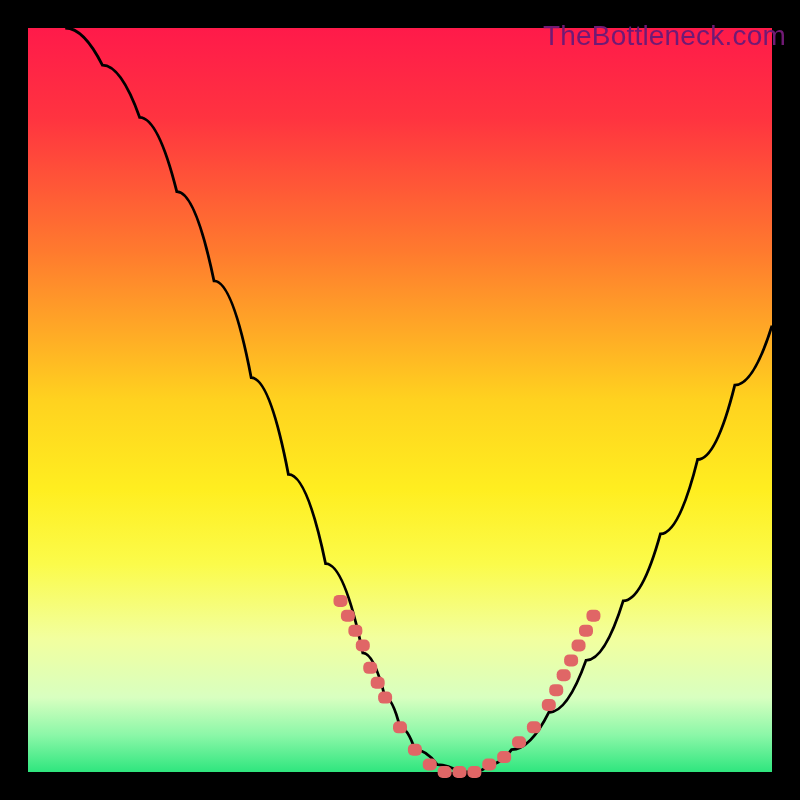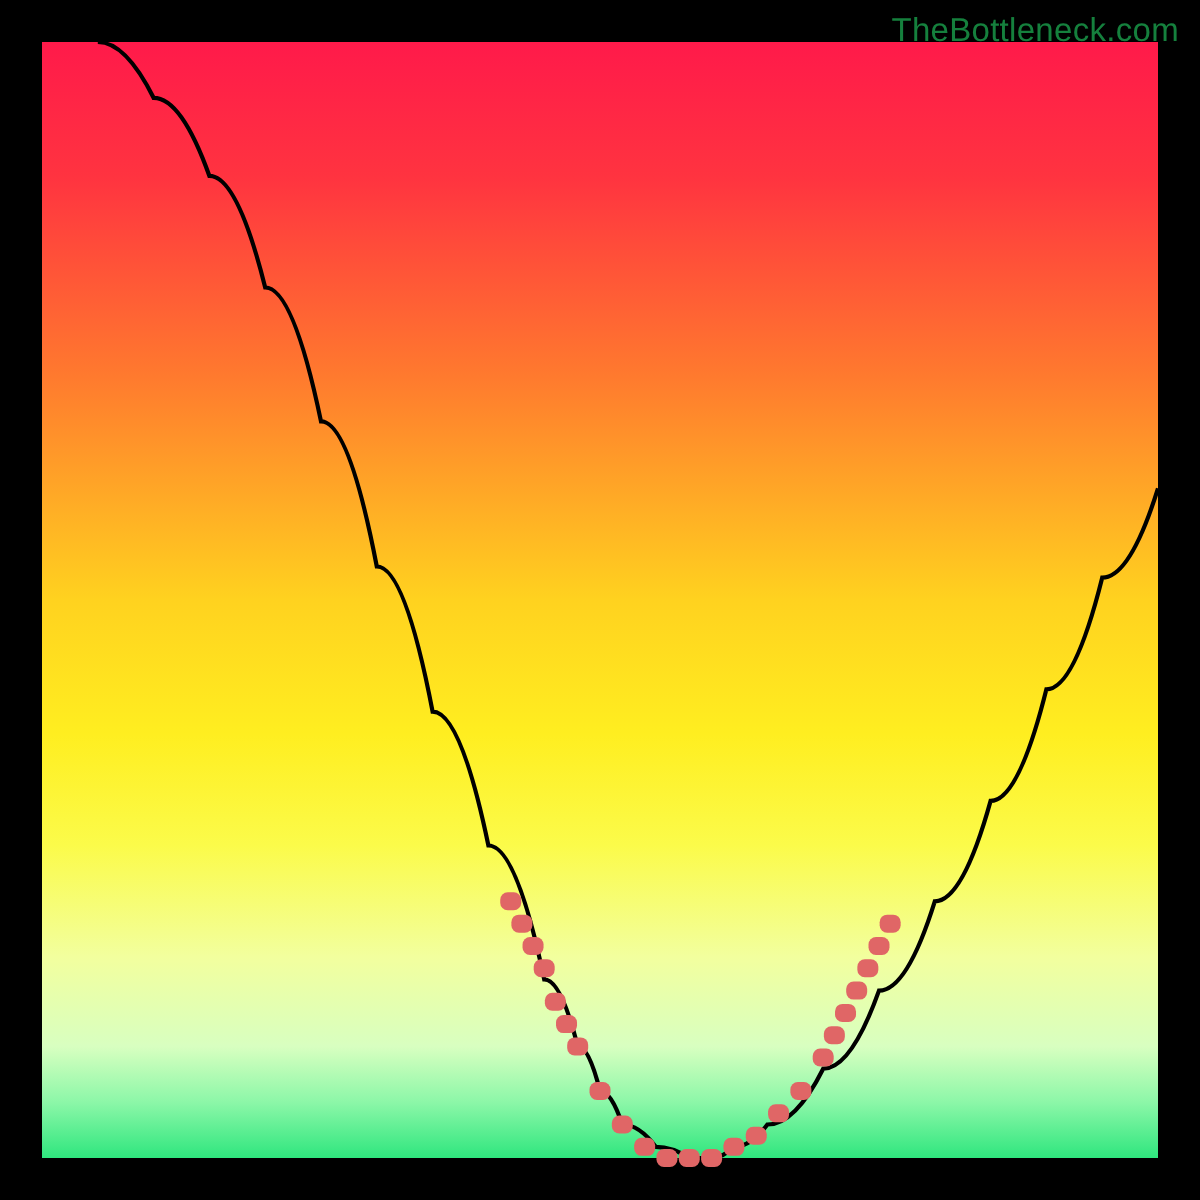--- a/index.html
+++ b/index.html
@@ -11,25 +11,25 @@
     overflow: hidden;
     font-family: Arial, Helvetica, sans-serif;
   }
   .container {
     position: relative;
     width: 800px;
     height: 800px;
   }
   .watermark {
     position: absolute;
-    top: 7px;
+    top: 20px;
     right: 14px;
-    font-size: 22px;
+    font-size: 28px;
     font-weight: 500;
-    color: #15803d;
+    color: #701a75;
     z-index: 10;
     letter-spacing: 0.2px;
   }
   svg.plot {
     position: absolute;
     top: 0;
     left: 0;
   }
 </style>
 </head>

